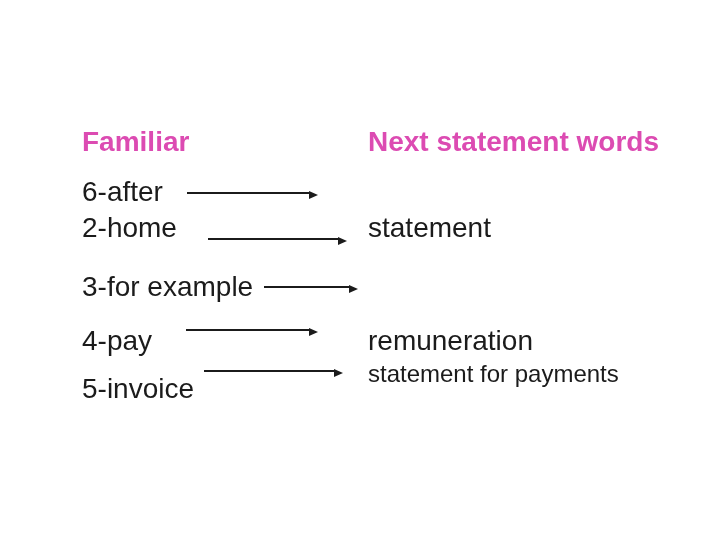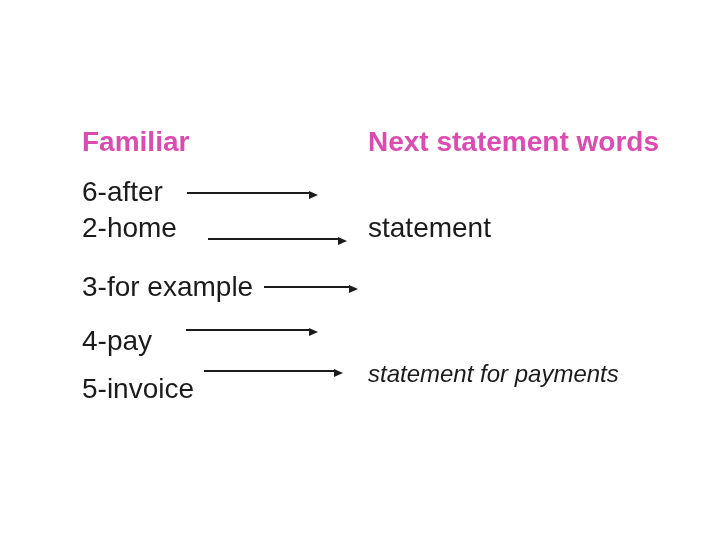--- a/index.html
+++ b/index.html
@@ -36,21 +36,20 @@
   .rcol { left: 368px; }
   .t0 { top: 125px; }
   .t1 { top: 175px; }
   .t2 { top: 211px; }
   .t3 { top: 270px; }
   .t4 { top: 308px; margin-top: 16px; }
   .t5 { top: 372px; }
   .small {
     font-size: 24px;
     top: 360px;
-    font-style: italic;
   }
   
   .arrow {
     position: absolute;
     height: 0;
     border-top: 2px solid var(--ink, #1b1b1b);
   }
   .arrow::after {
     content: "";
     position: absolute;
@@ -81,18 +80,19 @@
 
   <div class="txt lcol t2">2-home</div>
   <div class="arrow a2"></div>
   <div class="txt rcol t2">statement</div>
 
   <div class="txt lcol t3">3-for example</div>
   <div class="arrow a3"></div>
 
   <div class="txt lcol t4">4-pay</div>
   <div class="arrow a4"></div>
+  <div class="txt rcol t4">remuneration</div>
 
   <div class="txt lcol t5">5-invoice</div>
   <div class="arrow a5"></div>
   <div class="txt rcol small">statement for payments</div>
 
 </div>
 
 </body></html>

